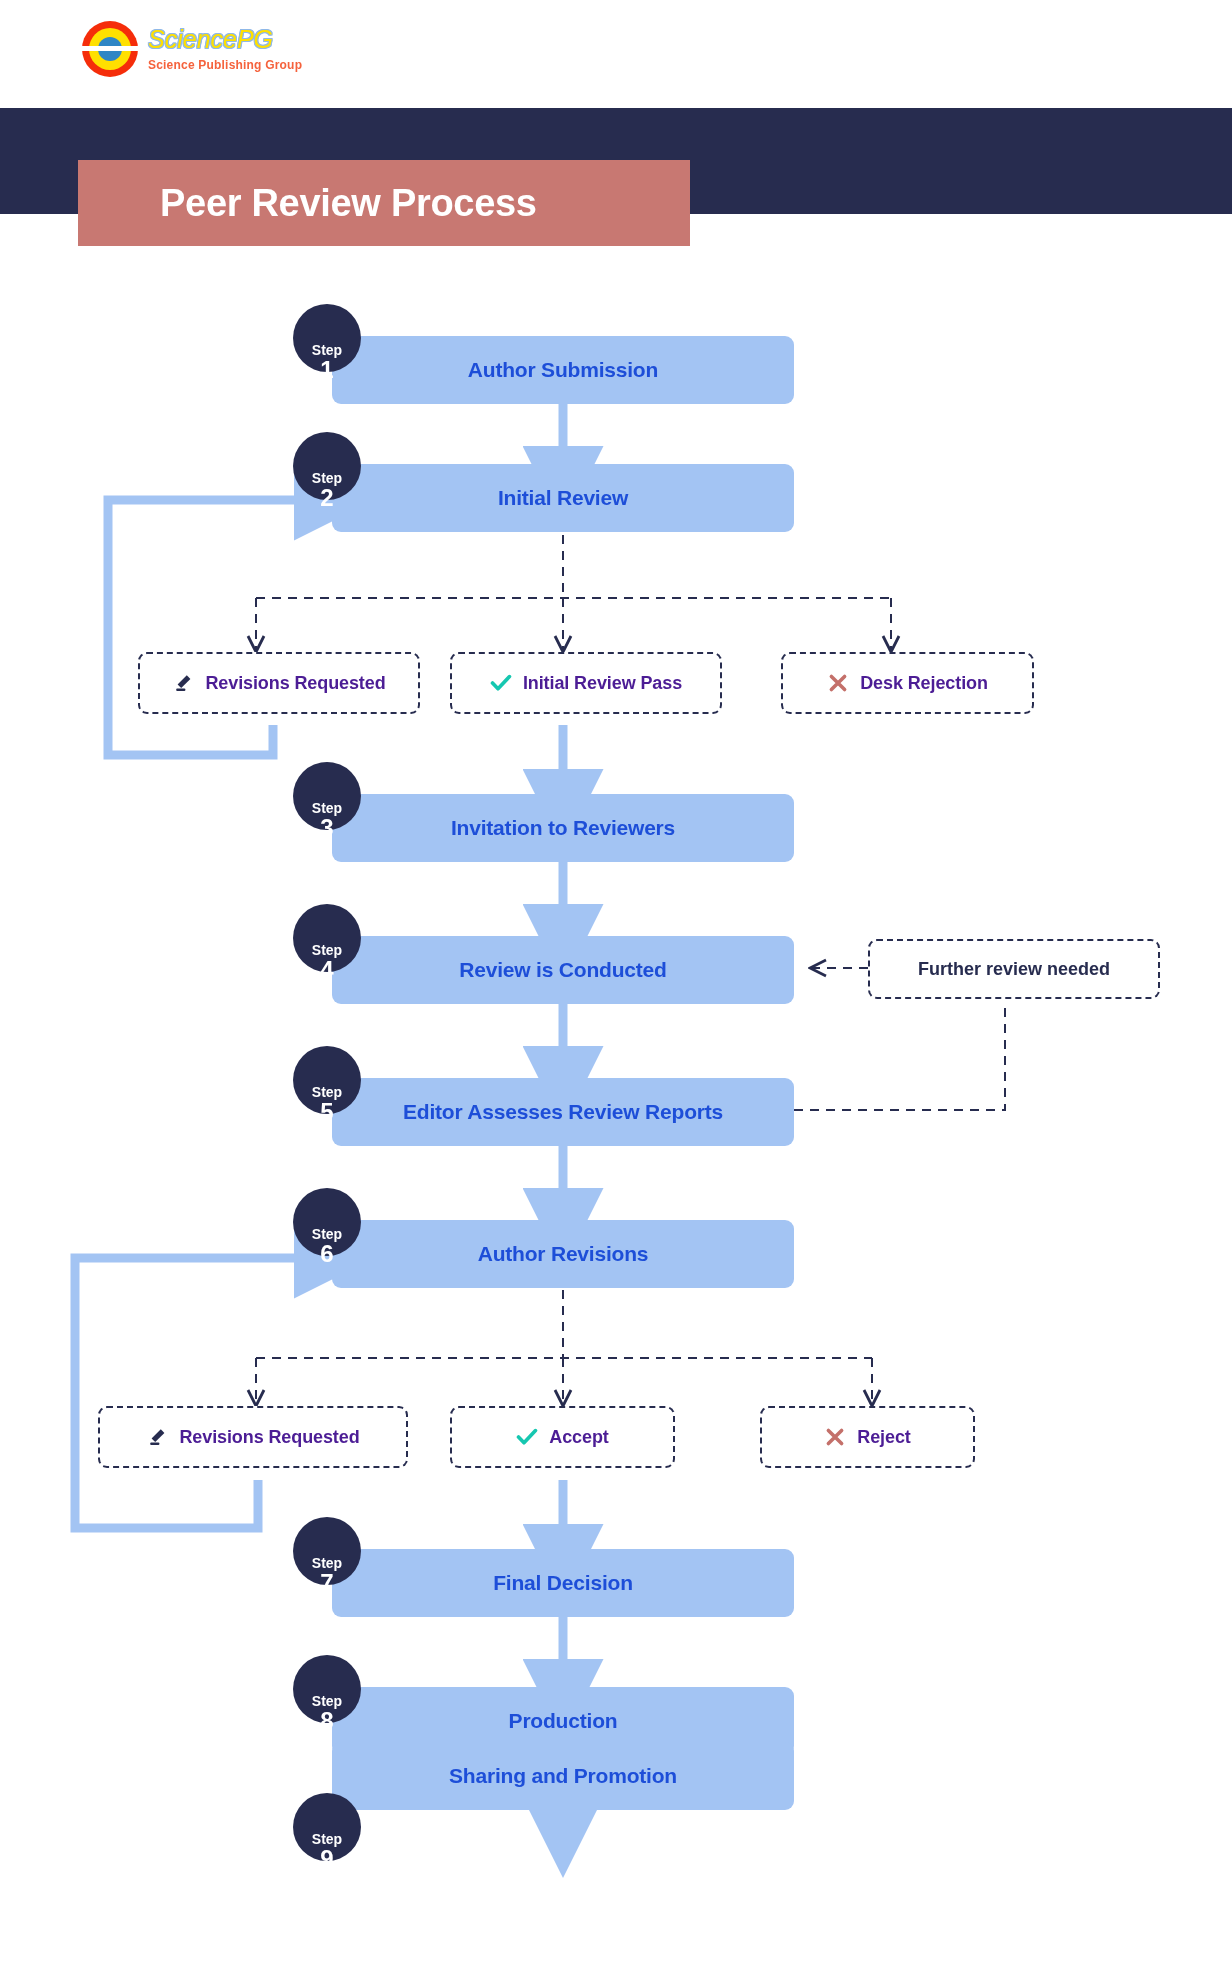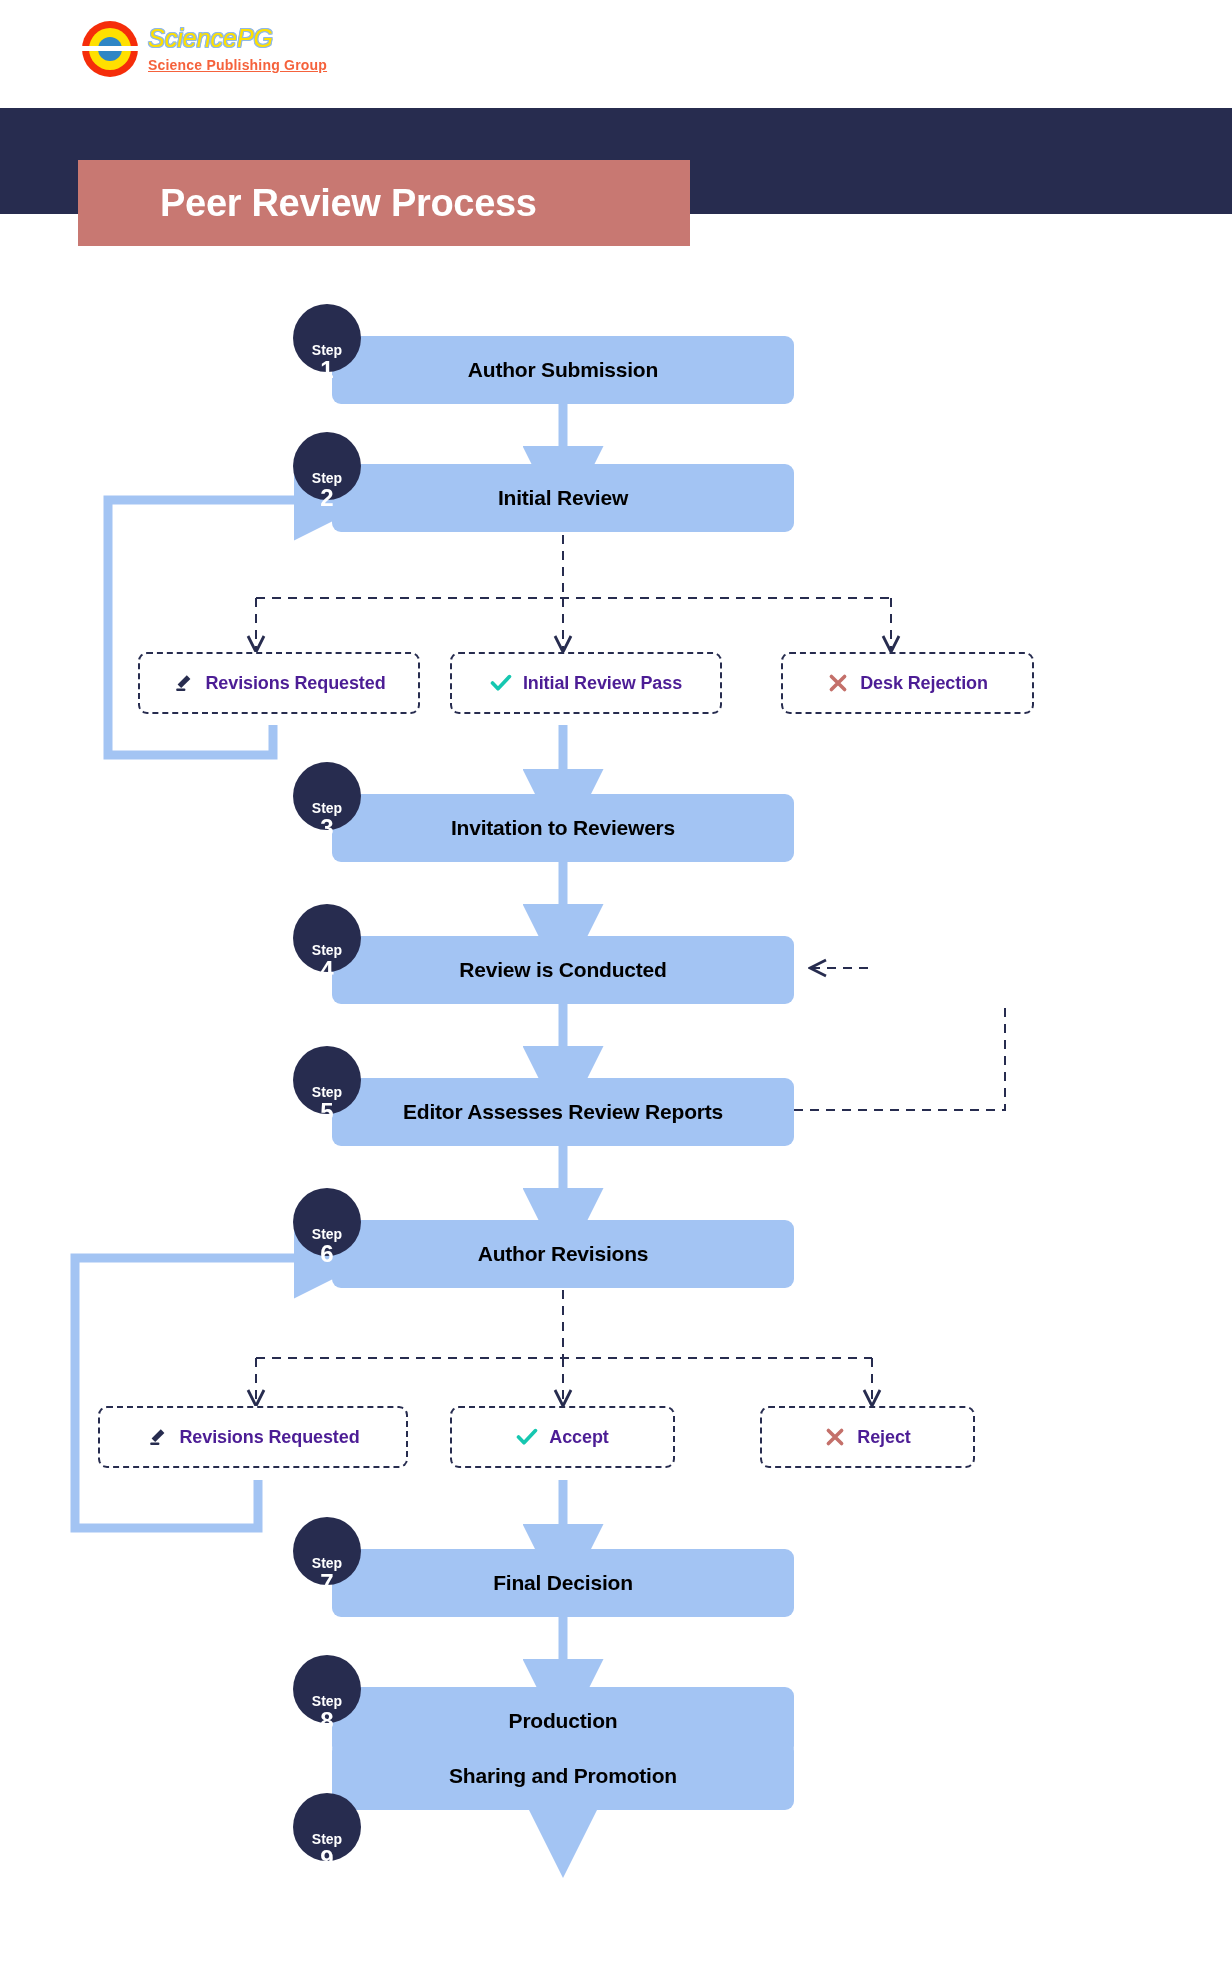--- a/index.html
+++ b/index.html
@@ -73,25 +73,24 @@
     color:#ffe000;
     letter-spacing:0px;
     text-shadow:
        1px 0 0 #8fb8e8, -1px 0 0 #8fb8e8,
        0 1px 0 #8fb8e8, 0 -1px 0 #8fb8e8,
        1px 1px 0 #8fb8e8, -1px -1px 0 #8fb8e8,
        1px -1px 0 #8fb8e8, -1px 1px 0 #8fb8e8;
   }
   .logo-sub{
     margin-top:7px;
-    font-size:14px;
+    font-size:12px;
     font-weight:bold;
     color:#f5623c;
     letter-spacing:0.2px;
-    text-decoration:underline;
   }
 
   
   .title-band{
     position:absolute;
     left:0; top:108px;
     width:1232px; height:106px;
     background:#272c4f;
   }
   .title-plate{
@@ -131,21 +130,21 @@
     left:332px;
     width:462px; height:68px;
     background:#a3c4f3;
     border-radius:9px;
     display:flex;
     align-items:center;
     justify-content:center;
     box-sizing:border-box;
   }
   .step-box-label{
-    color:#000000;
+    color:#1d4ed8;
     font-size:21px;
     font-weight:bold;
     letter-spacing:-0.2px;
     text-align:center;
   }
   .step-badge{
     position:absolute;
     left:293px;
     width:68px; height:68px;
     border-radius:50%;
@@ -354,20 +353,23 @@
   <div class="step-row">
     <div class="step-box" style="top:936px;">
       <span class="step-box-label">Review is Conducted</span>
     </div>
     <div class="step-badge" style="top:904px;">
       <span class="s-word">Step</span>
       <span class="s-num">4</span>
     </div>
   </div>
 
+  <div class="note-box" style="left:868px; top:939px; width:292px;">
+    <span class="note-label">Further review needed</span>
+  </div>
 
   <div class="step-row">
     <div class="step-box" style="top:1078px;">
       <span class="step-box-label">Editor Assesses Review Reports</span>
     </div>
     <div class="step-badge" style="top:1046px;">
       <span class="s-word">Step</span>
       <span class="s-num">5</span>
     </div>
   </div>

